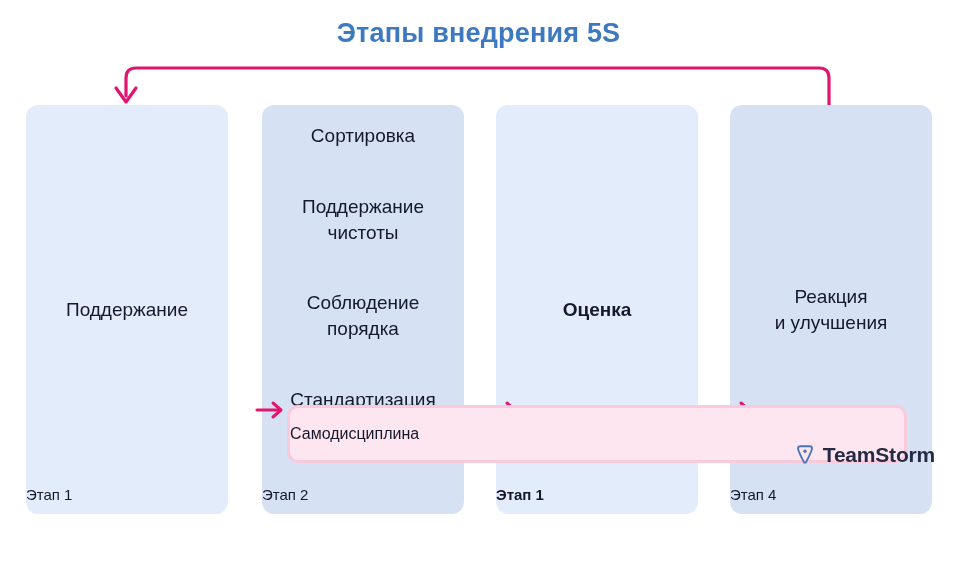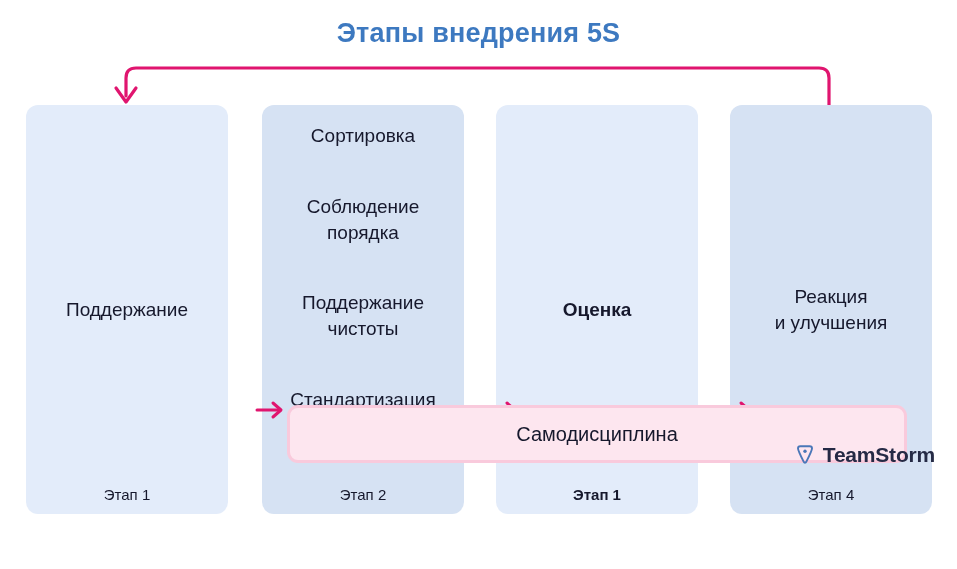--- a/index.html
+++ b/index.html
@@ -71,21 +71,20 @@
     line-height: 26px;
     color: #16182c;
     padding: 0 4px;
     box-sizing: border-box;
   }
   .stage-footer {
     position: absolute;
     left: 0;
     width: 100%;
     bottom: 11px;
-    text-align: center;
     font-size: 15px;
     color: #16182c;
   }
   
   .items {
     position: absolute;
     left: 0;
     top: 18px;
     width: 100%;
     height: 290px;
@@ -120,22 +119,22 @@
     left: 287px;
     top: 405px;
     width: 620px;
     height: 58px;
     background: #fde6ef;
     border: 3px solid #f9cadc;
     border-radius: 11px;
     box-sizing: border-box;
     display: flex;
     align-items: center;
-    justify-content: center;
-    font-size: 20px;
+    justify-content: flex-start;
+    font-size: 16px;
     color: #16182c;
   }
   
   .logo {
     position: absolute;
     right: 22px;
     bottom: 0;
     display: flex;
     align-items: center;
     gap: 7px;
@@ -162,24 +161,24 @@
   <div class="stages">
 
     <div class="stage c1">
       <div class="stage-center">Поддержание</div>
       <div class="stage-footer">Этап 1</div>
     </div>
 
     <div class="stage c2">
       <div class="items">
         <div class="item">Сортировка</div>
+        <div class="item">Поддержание
+чистоты</div>
         <div class="item">Соблюдение
 порядка</div>
-        <div class="item">Поддержание
-чистоты</div>
         <div class="item">Стандартизация</div>
       </div>
       <div class="stage-footer">Этап 2</div>
     </div>
 
     <div class="stage c3">
       <div class="stage-center">Оценка</div>
       <div class="stage-footer">Этап 1</div>
     </div>
 

